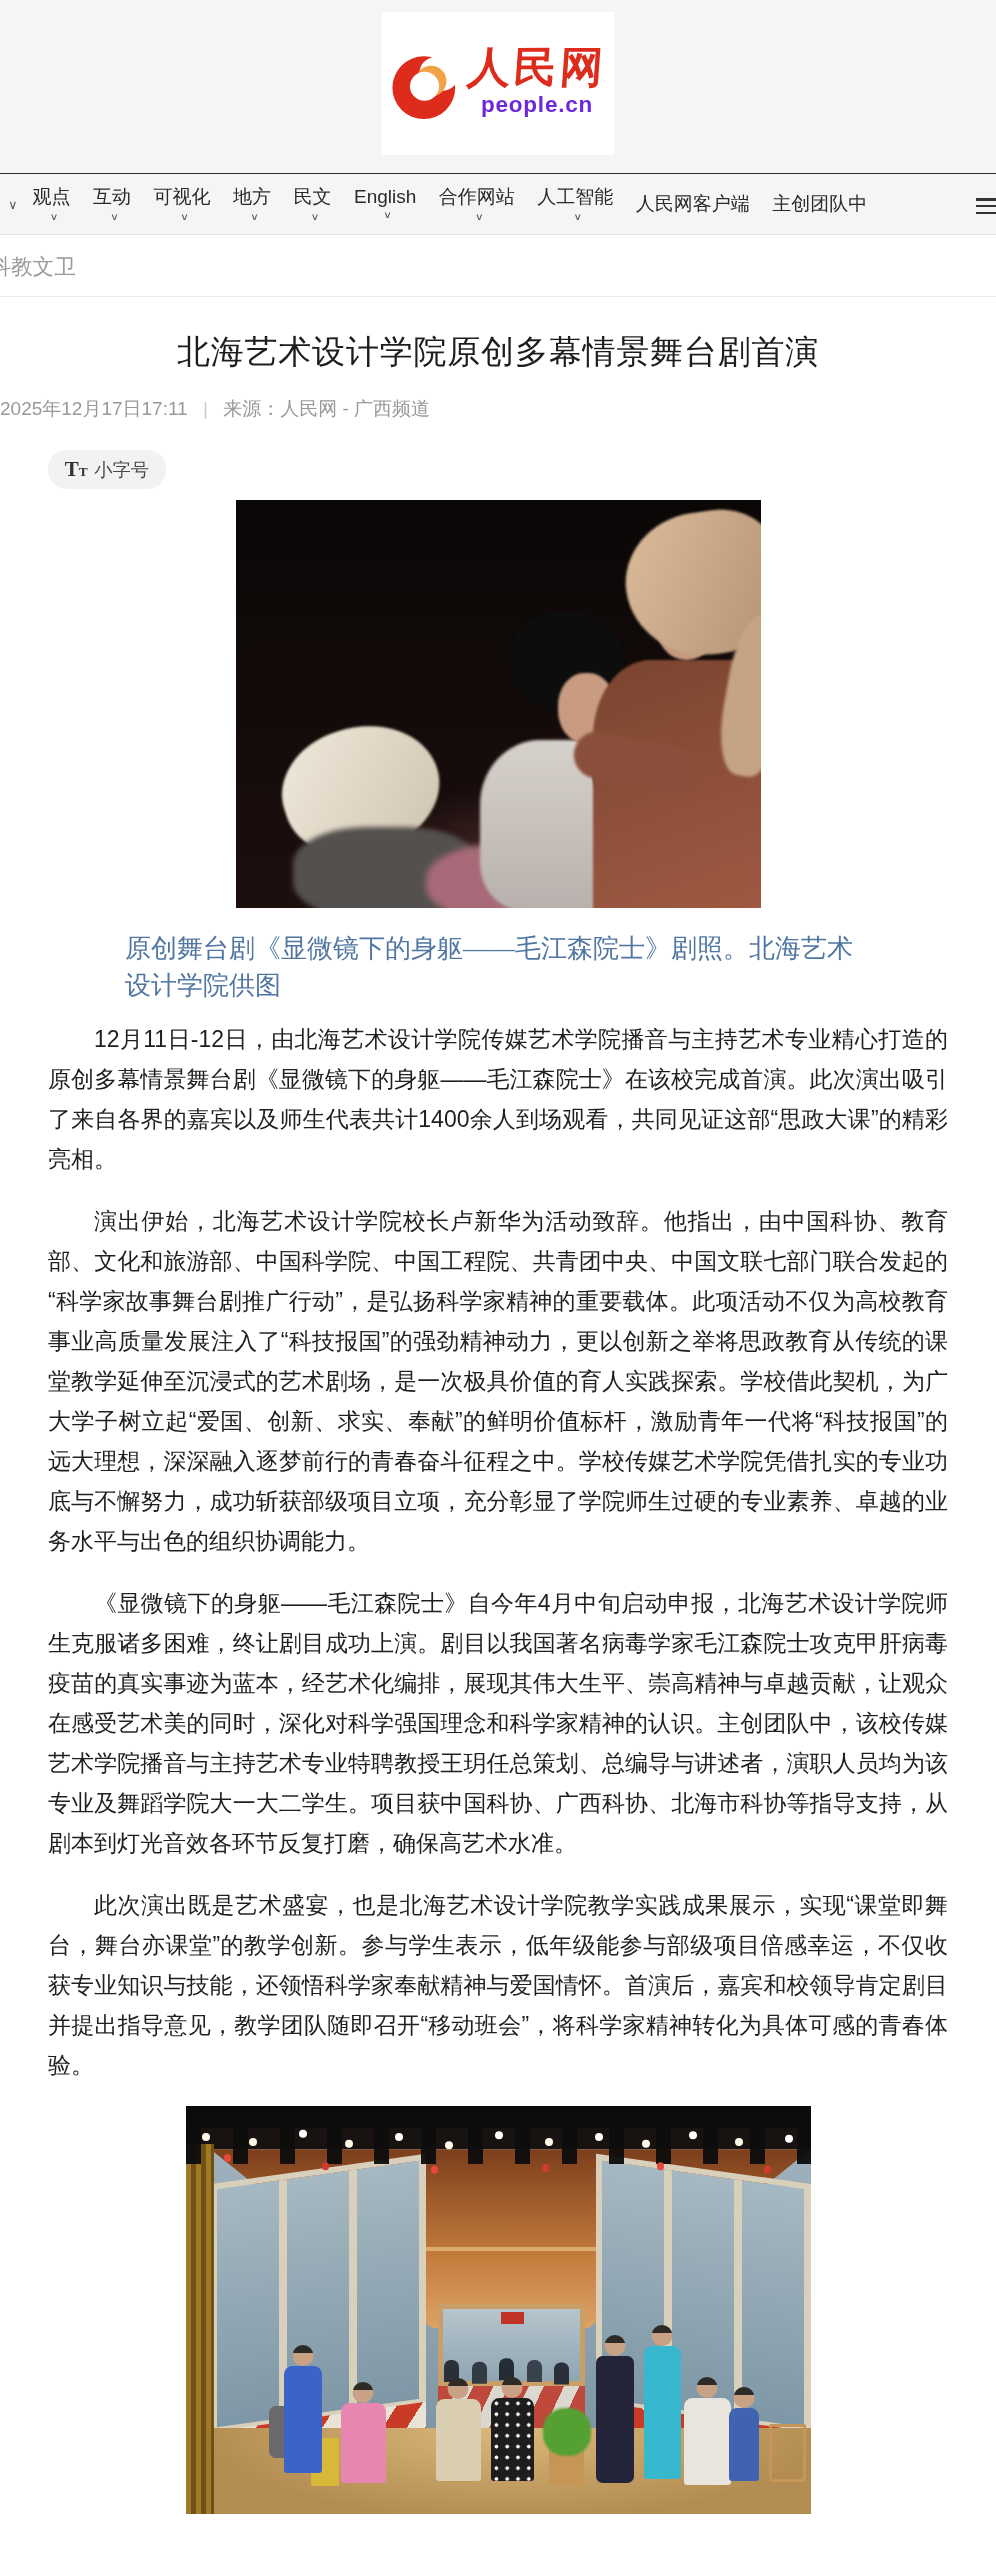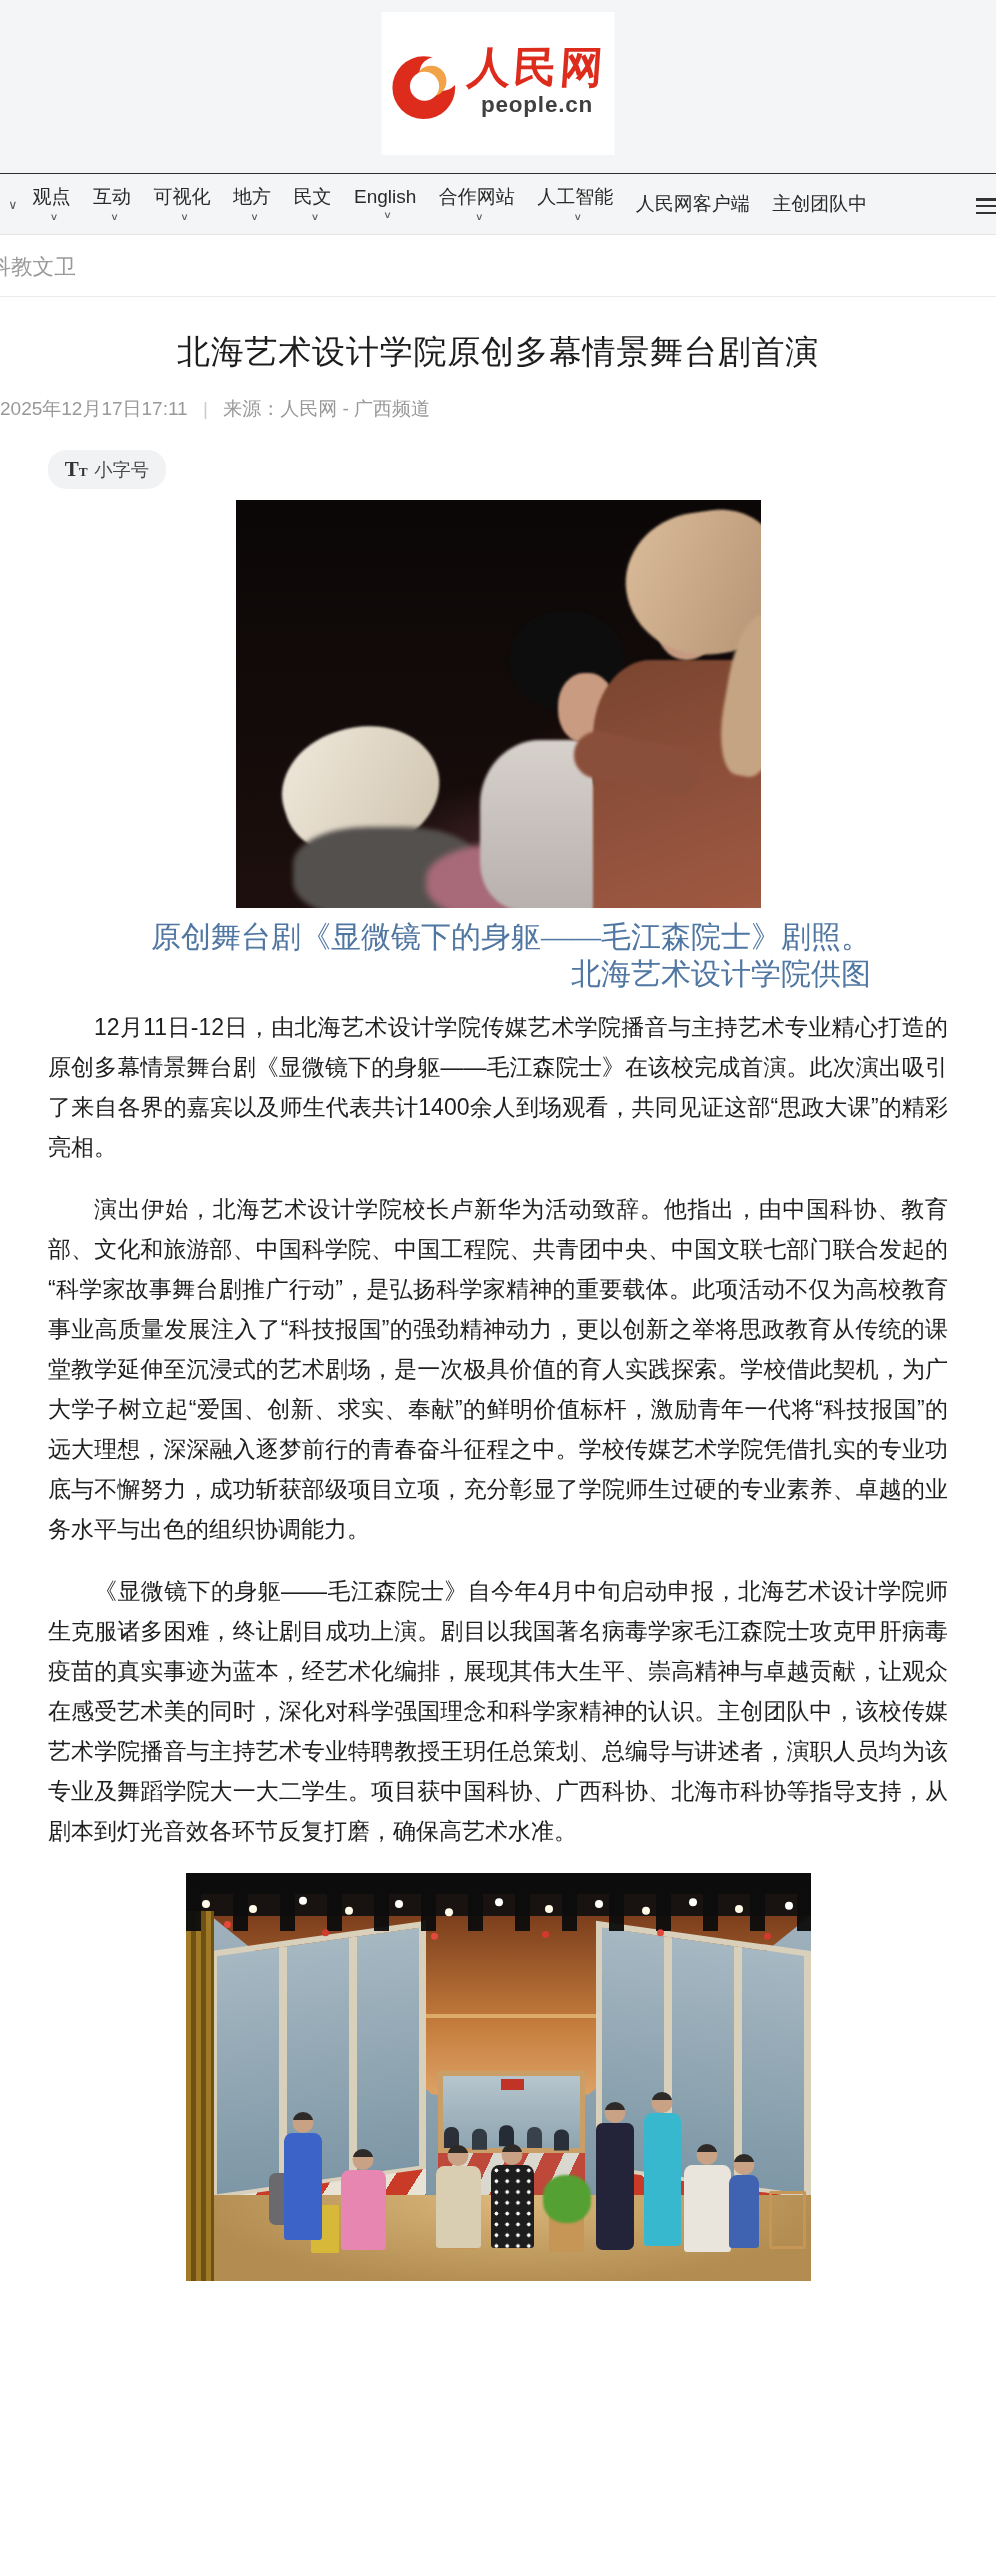--- a/index.html
+++ b/index.html
@@ -13,21 +13,21 @@
   .site-header { background:#f4f5f6; height:173px; position:relative; }
   .logo-box {
     position:absolute; left:50%; top:11.7px; transform:translateX(-50%);
     width:233px; height:143px; background:#ffffff;
     display:flex; align-items:center; justify-content:center;
   }
   .logo-inner { display:flex; align-items:flex-start; }
   .logo-swirl { width:73px; height:73px; margin-top:5px; }
   .logo-texts { margin-left:5px; display:flex; flex-direction:column; align-items:center; }
   .logo-cn { color:#dd2b1c; font-weight:700; font-size:43px; letter-spacing:3.3px; transform:skewX(-4deg); line-height:1.1; }
-  .logo-en { color:#404040; font-weight:700; font-size:22.5px; letter-spacing:0.8px; line-height:1.1; margin-top:1.7px; }
+  .logo-en { color:#6d28d9; font-weight:700; font-size:22.5px; letter-spacing:0.8px; line-height:1.1; margin-top:1.7px; }
   
   .nav-bar {
     background:#f4f5f6; border-top:1.7px solid #2f2f2f; border-bottom:0.8px solid #e4e4e4;
     height:62px; display:flex; align-items:center; position:relative;
     padding:0 33px 0 8.3px; white-space:nowrap;
   }
   .nav-lead-caret { color:#555; font-size:12.5px; margin-right:15px; }
   .nav-items { display:flex; align-items:center; gap:22.5px; flex:1; }
   .nav-item { color:#2a2a2a; font-size:19px; text-decoration:none; display:inline-flex; align-items:center; cursor:pointer;flex-direction:column; }
   .nav-item .caret { color:#555; font-size:11.7px; margin-left:5px; transform:scaleY(.8); }
@@ -92,23 +92,23 @@
     box-shadow:47px 5px 0 #fffbe8,97px -3.3px 0 #fff,143px 6.7px 0 #fffbe8,193px 0 0 #fff,243px 8.3px 0 #fffbe8,293px -1.7px 0 #fff,343px 5px 0 #fffbe8,393px 0 0 #fff,440px 6.7px 0 #fffbe8,487px -1.7px 0 #fff,533px 5px 0 #fffbe8,583px 1.7px 0 #fff; }
   .p2-lights-red { left:38px; top:48px; width:7.5px; height:7.5px; border-radius:50%; background:#e5483a;
     box-shadow:98px 8.3px 0 #d23a2e,207px 11.7px 0 #e5483a,318px 10px 0 #d23a2e,433px 8.3px 0 #e5483a,540px 11.7px 0 #d23a2e; }
   .fig { border-radius:8.3px 8.3px 3.3px 3.3px; }
   .fig::before { content:""; position:absolute; top:-21px; left:50%; transform:translateX(-50%);
     width:21px; height:21px; border-radius:50%;
     background:linear-gradient(180deg,#2e2a28 38%,#c9a184 40%); }
   .chair { background:#c59655; border-radius:1.7px; }
   
   .caption {
-    max-width:746px; margin:10px auto 0; text-align:right;
+    max-width:746px; margin:22px auto 0; text-align:left;
     font-family:"Liberation Serif","DejaVu Serif",serif;
-    color:#5076a2; font-size:30px; line-height:37px;
+    color:#5076a2; font-size:26px; line-height:37px;
   }
   .article-body { width:900px; margin:15px auto 0; }
   .article-body p.para {
     font-size:23px; line-height:40px; color:#1f1f1f;
     text-indent:2em; text-align:justify; margin-bottom:21.7px;
   }
 </style>
 </head>
 <body>
 
@@ -214,20 +214,21 @@
   <div class="p1-face2"></div>
   <div class="p1-scarf"></div>
   <div class="p1-scarftail"></div>
 </div>
 <div class="caption">原创舞台剧《显微镜下的身躯——毛江森院士》剧照。北海艺术设计学院供图</div>
 
 <div class="article-body" id="paragraphs">
     <p class="para">12月11日-12日，由北海艺术设计学院传媒艺术学院播音与主持艺术专业精心打造的原创多幕情景舞台剧《显微镜下的身躯——毛江森院士》在该校完成首演。此次演出吸引了来自各界的嘉宾以及师生代表共计1400余人到场观看，共同见证这部“思政大课”的精彩亮相。</p>
     <p class="para">演出伊始，北海艺术设计学院校长卢新华为活动致辞。他指出，由中国科协、教育部、文化和旅游部、中国科学院、中国工程院、共青团中央、中国文联七部门联合发起的“科学家故事舞台剧推广行动”，是弘扬科学家精神的重要载体。此项活动不仅为高校教育事业高质量发展注入了“科技报国”的强劲精神动力，更以创新之举将思政教育从传统的课堂教学延伸至沉浸式的艺术剧场，是一次极具价值的育人实践探索。学校借此契机，为广大学子树立起“爱国、创新、求实、奉献”的鲜明价值标杆，激励青年一代将“科技报国”的远大理想，深深融入逐梦前行的青春奋斗征程之中。学校传媒艺术学院凭借扎实的专业功底与不懈努力，成功斩获部级项目立项，充分彰显了学院师生过硬的专业素养、卓越的业务水平与出色的组织协调能力。</p>
     <p class="para">《显微镜下的身躯——毛江森院士》自今年4月中旬启动申报，北海艺术设计学院师生克服诸多困难，终让剧目成功上演。剧目以我国著名病毒学家毛江森院士攻克甲肝病毒疫苗的真实事迹为蓝本，经艺术化编排，展现其伟大生平、崇高精神与卓越贡献，让观众在感受艺术美的同时，深化对科学强国理念和科学家精神的认识。主创团队中，该校传媒艺术学院播音与主持艺术专业特聘教授王玥任总策划、总编导与讲述者，演职人员均为该专业及舞蹈学院大一大二学生。项目获中国科协、广西科协、北海市科协等指导支持，从剧本到灯光音效各环节反复打磨，确保高艺术水准。</p>
+    <p class="para">此次演出既是艺术盛宴，也是北海艺术设计学院教学实践成果展示，实现“课堂即舞台，舞台亦课堂”的教学创新。参与学生表示，低年级能参与部级项目倍感幸运，不仅收获专业知识与技能，还领悟科学家奉献精神与爱国情怀。首演后，嘉宾和校领导肯定剧目并提出指导意见，教学团队随即召开“移动班会”，将科学家精神转化为具体可感的青春体验。</p>
   </div>
 
 <div class="photo photo2">
   <div class="p2-screen">
     <div class="p2-ceiling"></div>
     <div class="p2-rail"></div>
     <div class="p2-winL">
         <div class="mullions"></div>
       </div>
     <div class="p2-winR">

